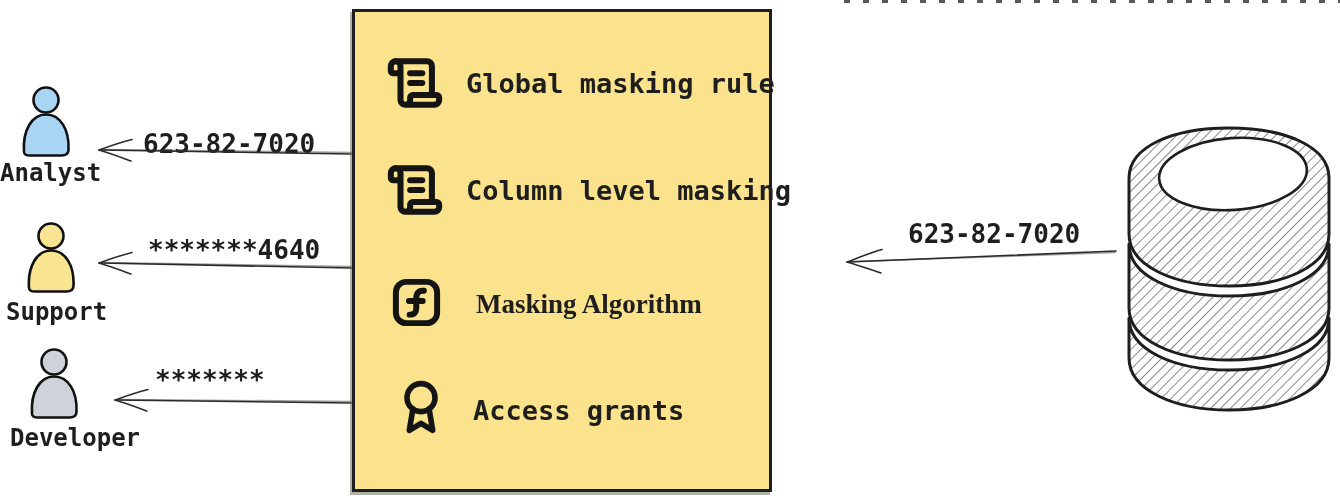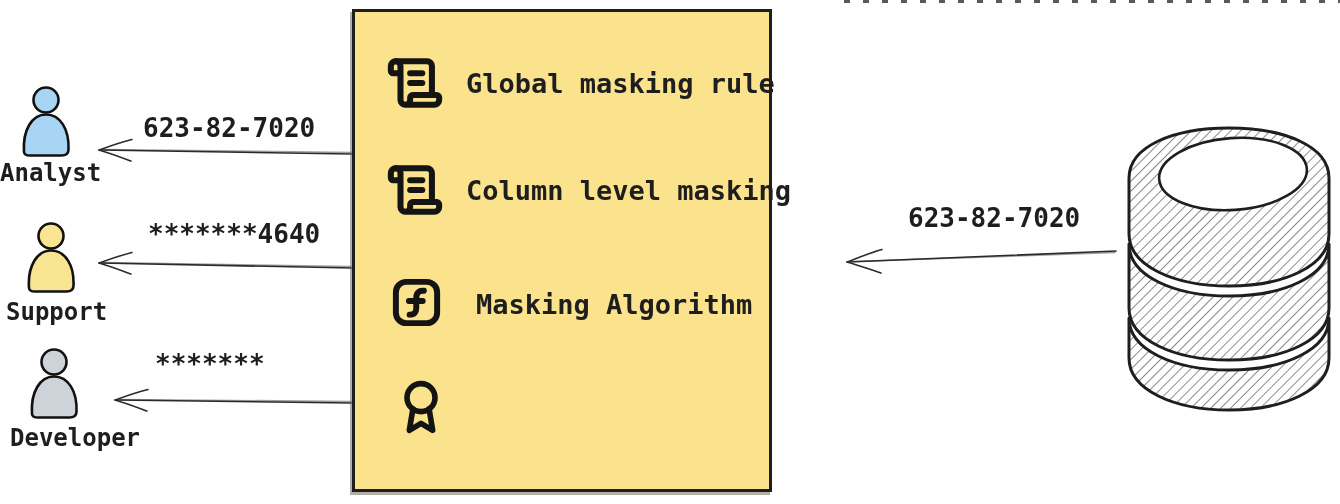--- a/index.html
+++ b/index.html
@@ -3,21 +3,21 @@
 <meta charset="utf-8">
 <style>
   * { margin:0; padding:0; box-sizing:border-box; }
   body { background:#ffffff; }
   .canvas {
     position:relative; width:1340px; height:504px; background:#ffffff;
     font-family:"DejaVu Sans Mono", monospace; color:#1e1e1e; overflow:hidden;
   }
   .abs { position:absolute; }
   .masked-value {
-    font-size:26px; font-weight:bold; white-space:nowrap; letter-spacing:0;
+    font-size:26px; font-weight:bold; white-space:nowrap; letter-spacing:0;margin-top:16px;
   }
   .persona-label {
     font-size:24px; font-weight:bold; text-align:center; white-space:nowrap;
   }
   .policy-box {
     position:absolute; left:352px; top:9px; width:420px; height:483px;
     background:#FAE38C; border:3px solid #1e1e1e;
     box-shadow:-2px 3px 0 0 rgba(110,110,95,0.55);
   }
   .box-row { position:absolute; left:0; width:100%; height:60px; }
@@ -105,28 +105,29 @@
       </svg>
       <span class="box-item-label" style="left:111px; top:14px;">Column level masking</span>
     </div>
 
     <div class="box-row" style="top:261px;">
       <svg class="box-icon" style="left:34px; top:2px;" width="55" height="55" viewBox="0 0 24 24" fill="none" stroke="#141414" stroke-width="2.6" stroke-linecap="round" stroke-linejoin="round">
         <rect x="3" y="3" width="18" height="18" rx="4.5"></rect>
         <path d="M9 17.3c2.1 0 2.9-1 2.9-2.9V10c0-2.1 1.1-3.4 3.3-3.1"></path>
         <path d="M8.7 11.3h6"></path>
       </svg>
-      <span class="box-item-label" style="left:121px; top:16px;">Masking Algorithm</span>
+      <span class="box-item-label" style="left:121px; top:16px;font-family:Liberation Serif, serif;">Masking Algorithm</span>
     </div>
 
     <div class="box-row" style="top:365px;">
       <svg class="box-icon" style="left:38px; top:2px;" width="56" height="56" viewBox="0 0 24 24" fill="none" stroke="#141414" stroke-width="2.4" stroke-linecap="round" stroke-linejoin="round">
         <circle cx="12" cy="8" r="6"></circle>
         <path d="M15.477 12.89 17 22l-5-3-5 3 1.523-9.11"></path>
       </svg>
+      <span class="box-item-label" style="left:118px; top:18px;">Access grants</span>
     </div>
   </div>
 
   <div class="masked-value abs" style="left:908px; top:203px;">623-82-7020</div>
 
   <svg class="abs" style="left:842px; top:240px;" width="280" height="36" viewBox="0 0 280 36" fill="none" stroke="#2b2b2b" stroke-width="1.6" stroke-linecap="round">
     <path d="M274,11 L6,22"></path>
     <path d="M273,12.5 L12,21.5" opacity="0.45"></path>
     <path d="M40,9.5 C26,13.5 13,19 5,22"></path>
     <path d="M5,22 C14,24.5 27,29 39,33"></path>

